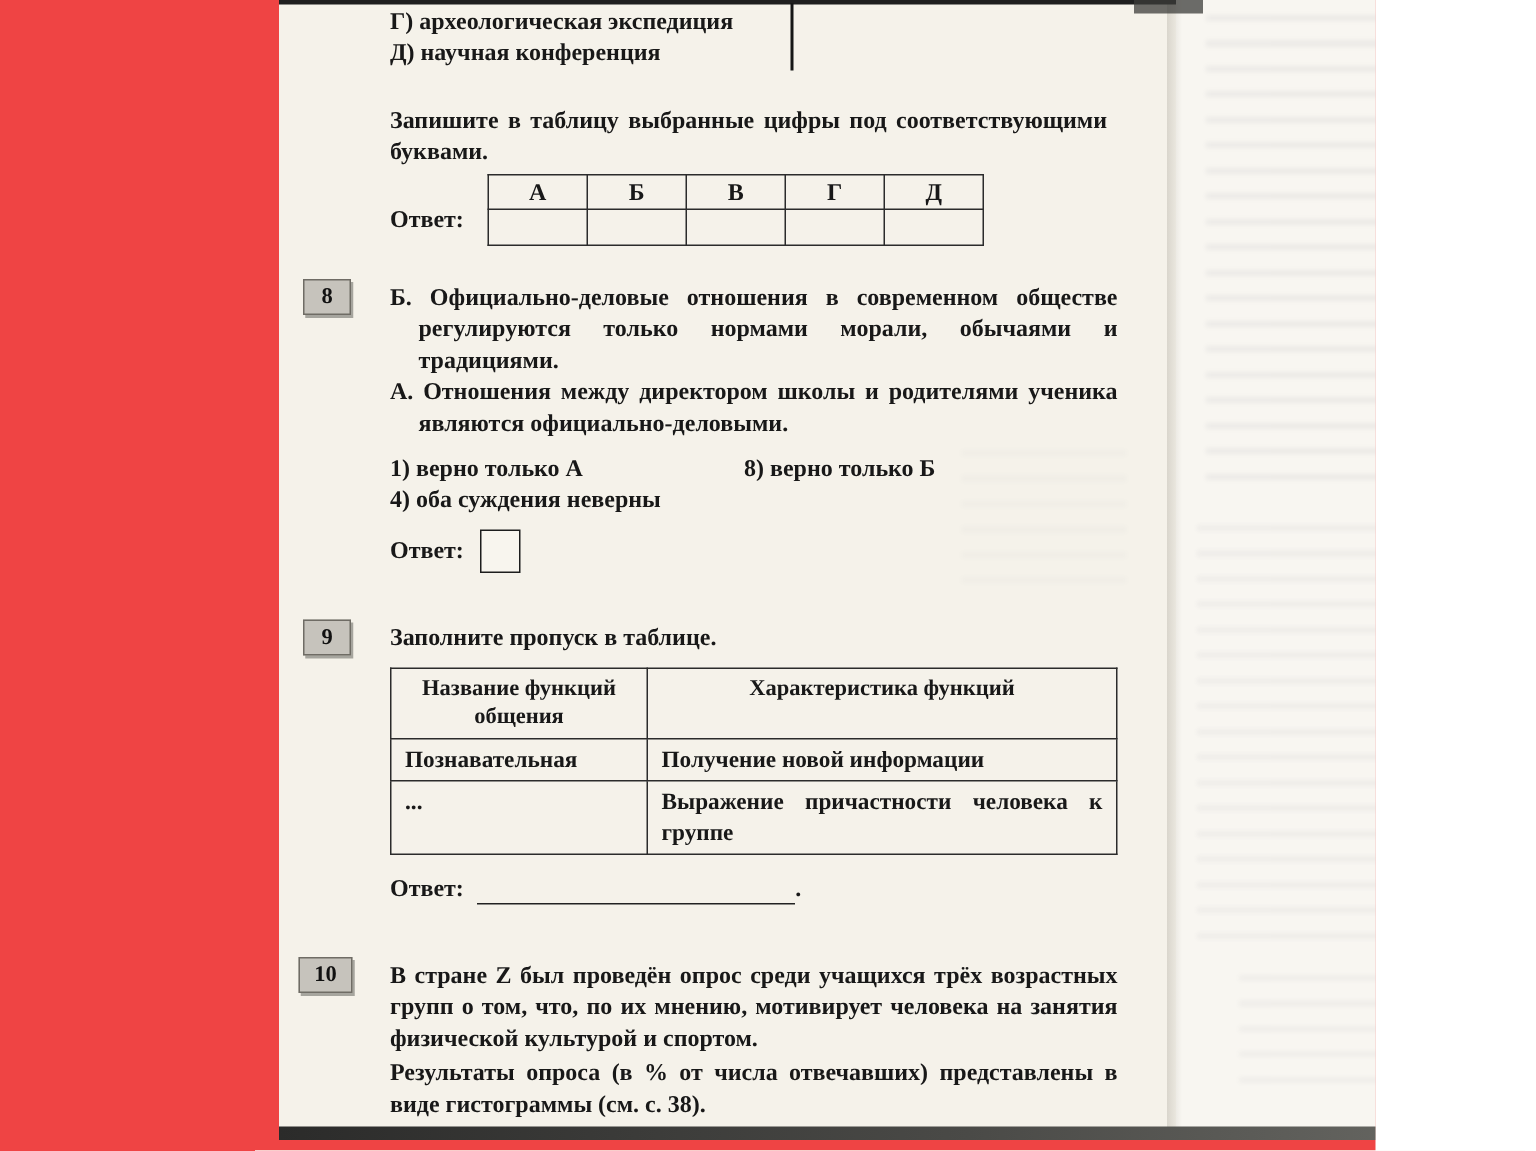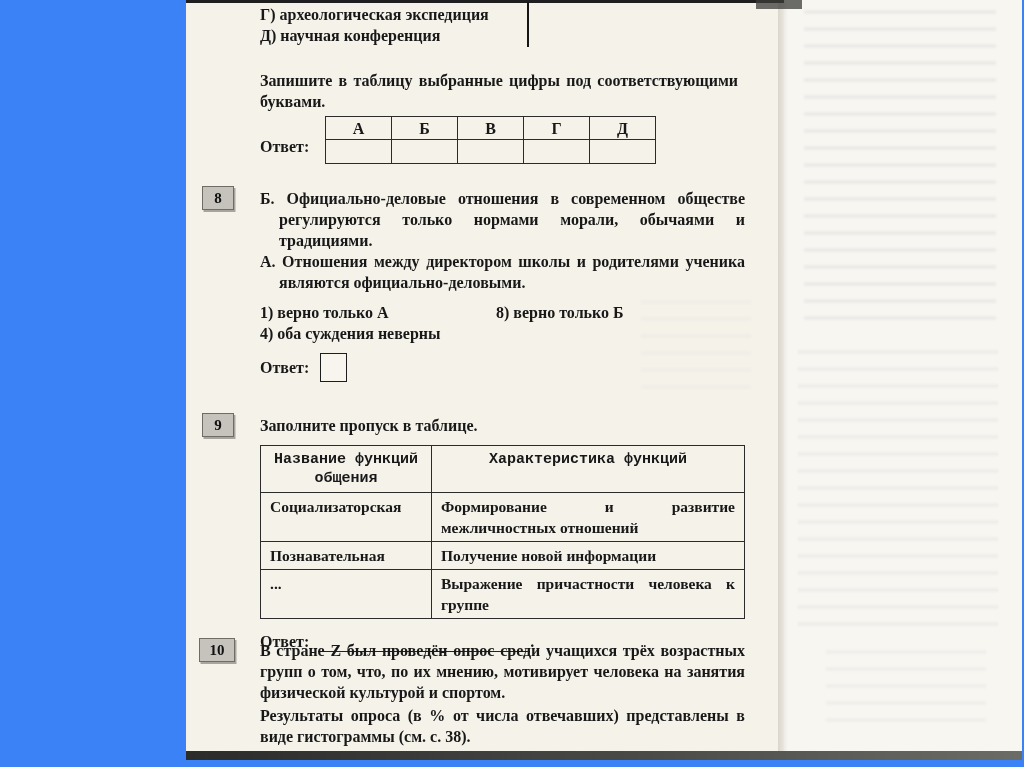--- a/index.html
+++ b/index.html
@@ -1,16 +1,16 @@
 <!DOCTYPE html>
 <html><head>
 <meta charset="utf-8">
 <style>
   html,body{margin:0;padding:0;background:#ffffff;}
-  .canvas{position:relative;width:1024px;height:767px;background:#3b82f6;overflow:hidden;
+  .canvas{position:relative;width:917px;height:767px;background:#ef4444;overflow:hidden;
           font-family:"Liberation Serif","DejaVu Serif",serif;color:#181818;}
   .scan{position:absolute;left:186px;top:0;width:836px;height:760px;background:#f5f2ea;
         font-size:16px;line-height:21px;font-weight:600;}
   .right-area{position:absolute;left:598px;top:0;width:238px;height:760px;background:#f8f6f1;}
   .page-fold{position:absolute;left:592px;top:0;width:10px;height:760px;
              background:linear-gradient(90deg,rgba(120,113,100,0.22),rgba(120,113,100,0));}
   .top-edge{position:absolute;left:0;top:0;width:598px;height:3px;background:#1f1f1f;}
   .top-corner{position:absolute;left:570px;top:0;width:46px;height:9px;background:#3c3c3a;opacity:.75;}
   .bottom-edge{position:absolute;left:0;top:751px;width:836px;height:9px;
                background:linear-gradient(90deg,#2b2b2a,#4a4a47 55%,#6c6c67);}
@@ -42,21 +42,21 @@
   .qbody{margin-left:74px;margin-right:39px;}
   .qbody p{margin:0;text-align:justify;}
   .hang{padding-left:19px;text-indent:-19px;margin-top:4px;}
   .choices{display:grid;grid-template-columns:236px auto;margin-top:9px;}
   .choices span{line-height:21px;white-space:nowrap;}
   .ansrow{margin-top:9px;display:flex;align-items:center;gap:11px;}
   .ansbox{display:inline-block;width:25px;height:27px;border:1.7px solid #1d1d1d;background:#f8f5ee;}
 
   table.funcs{border-collapse:collapse;margin:9px 0 0 74px;width:485px;font-size:15.5px;}
   .funcs th,.funcs td{border:1.3px solid #2b2b2b;padding:3px 9px;vertical-align:top;}
-  .funcs th{text-align:center;font-weight:700;font-size:15px;padding:4px 6px;line-height:19px;font-family:Liberation Mono, monospace;}
+  .funcs th{text-align:center;font-weight:700;font-size:15px;padding:4px 6px;line-height:19px;}
   .funcs .c1{width:152px;font-weight:600;}
   .funcs td.desc{text-align:justify;}
   .answer-line{margin:12px 0 0 74px;display:flex;align-items:flex-end;}
   .uline{display:inline-block;width:212px;height:15px;border-bottom:1.5px solid #222;margin-left:9px;}
 </style>
 </head>
 <body>
 
 <div class="canvas">
   <div class="scan">
@@ -121,24 +121,20 @@
       <div class="qbody">
         <p>Заполните пропуск в таблице.</p>
       </div>
       <table class="funcs">
         <tbody>
         <tr>
           <th class="c1">Название функций общения</th>
           <th>Характеристика функций</th>
         </tr>
         <tr>
-          <td class="c1">Социализаторская</td>
-          <td class="desc">Формирование и развитие межличностных отношений</td>
-        </tr>
-        <tr>
           <td class="c1">Познавательная</td>
           <td class="desc">Получение новой информации</td>
         </tr>
         <tr>
           <td class="c1">...</td>
           <td class="desc">Выражение причастности человека к группе</td>
         </tr>
         </tbody>
       </table>
       <div class="answer-line">

